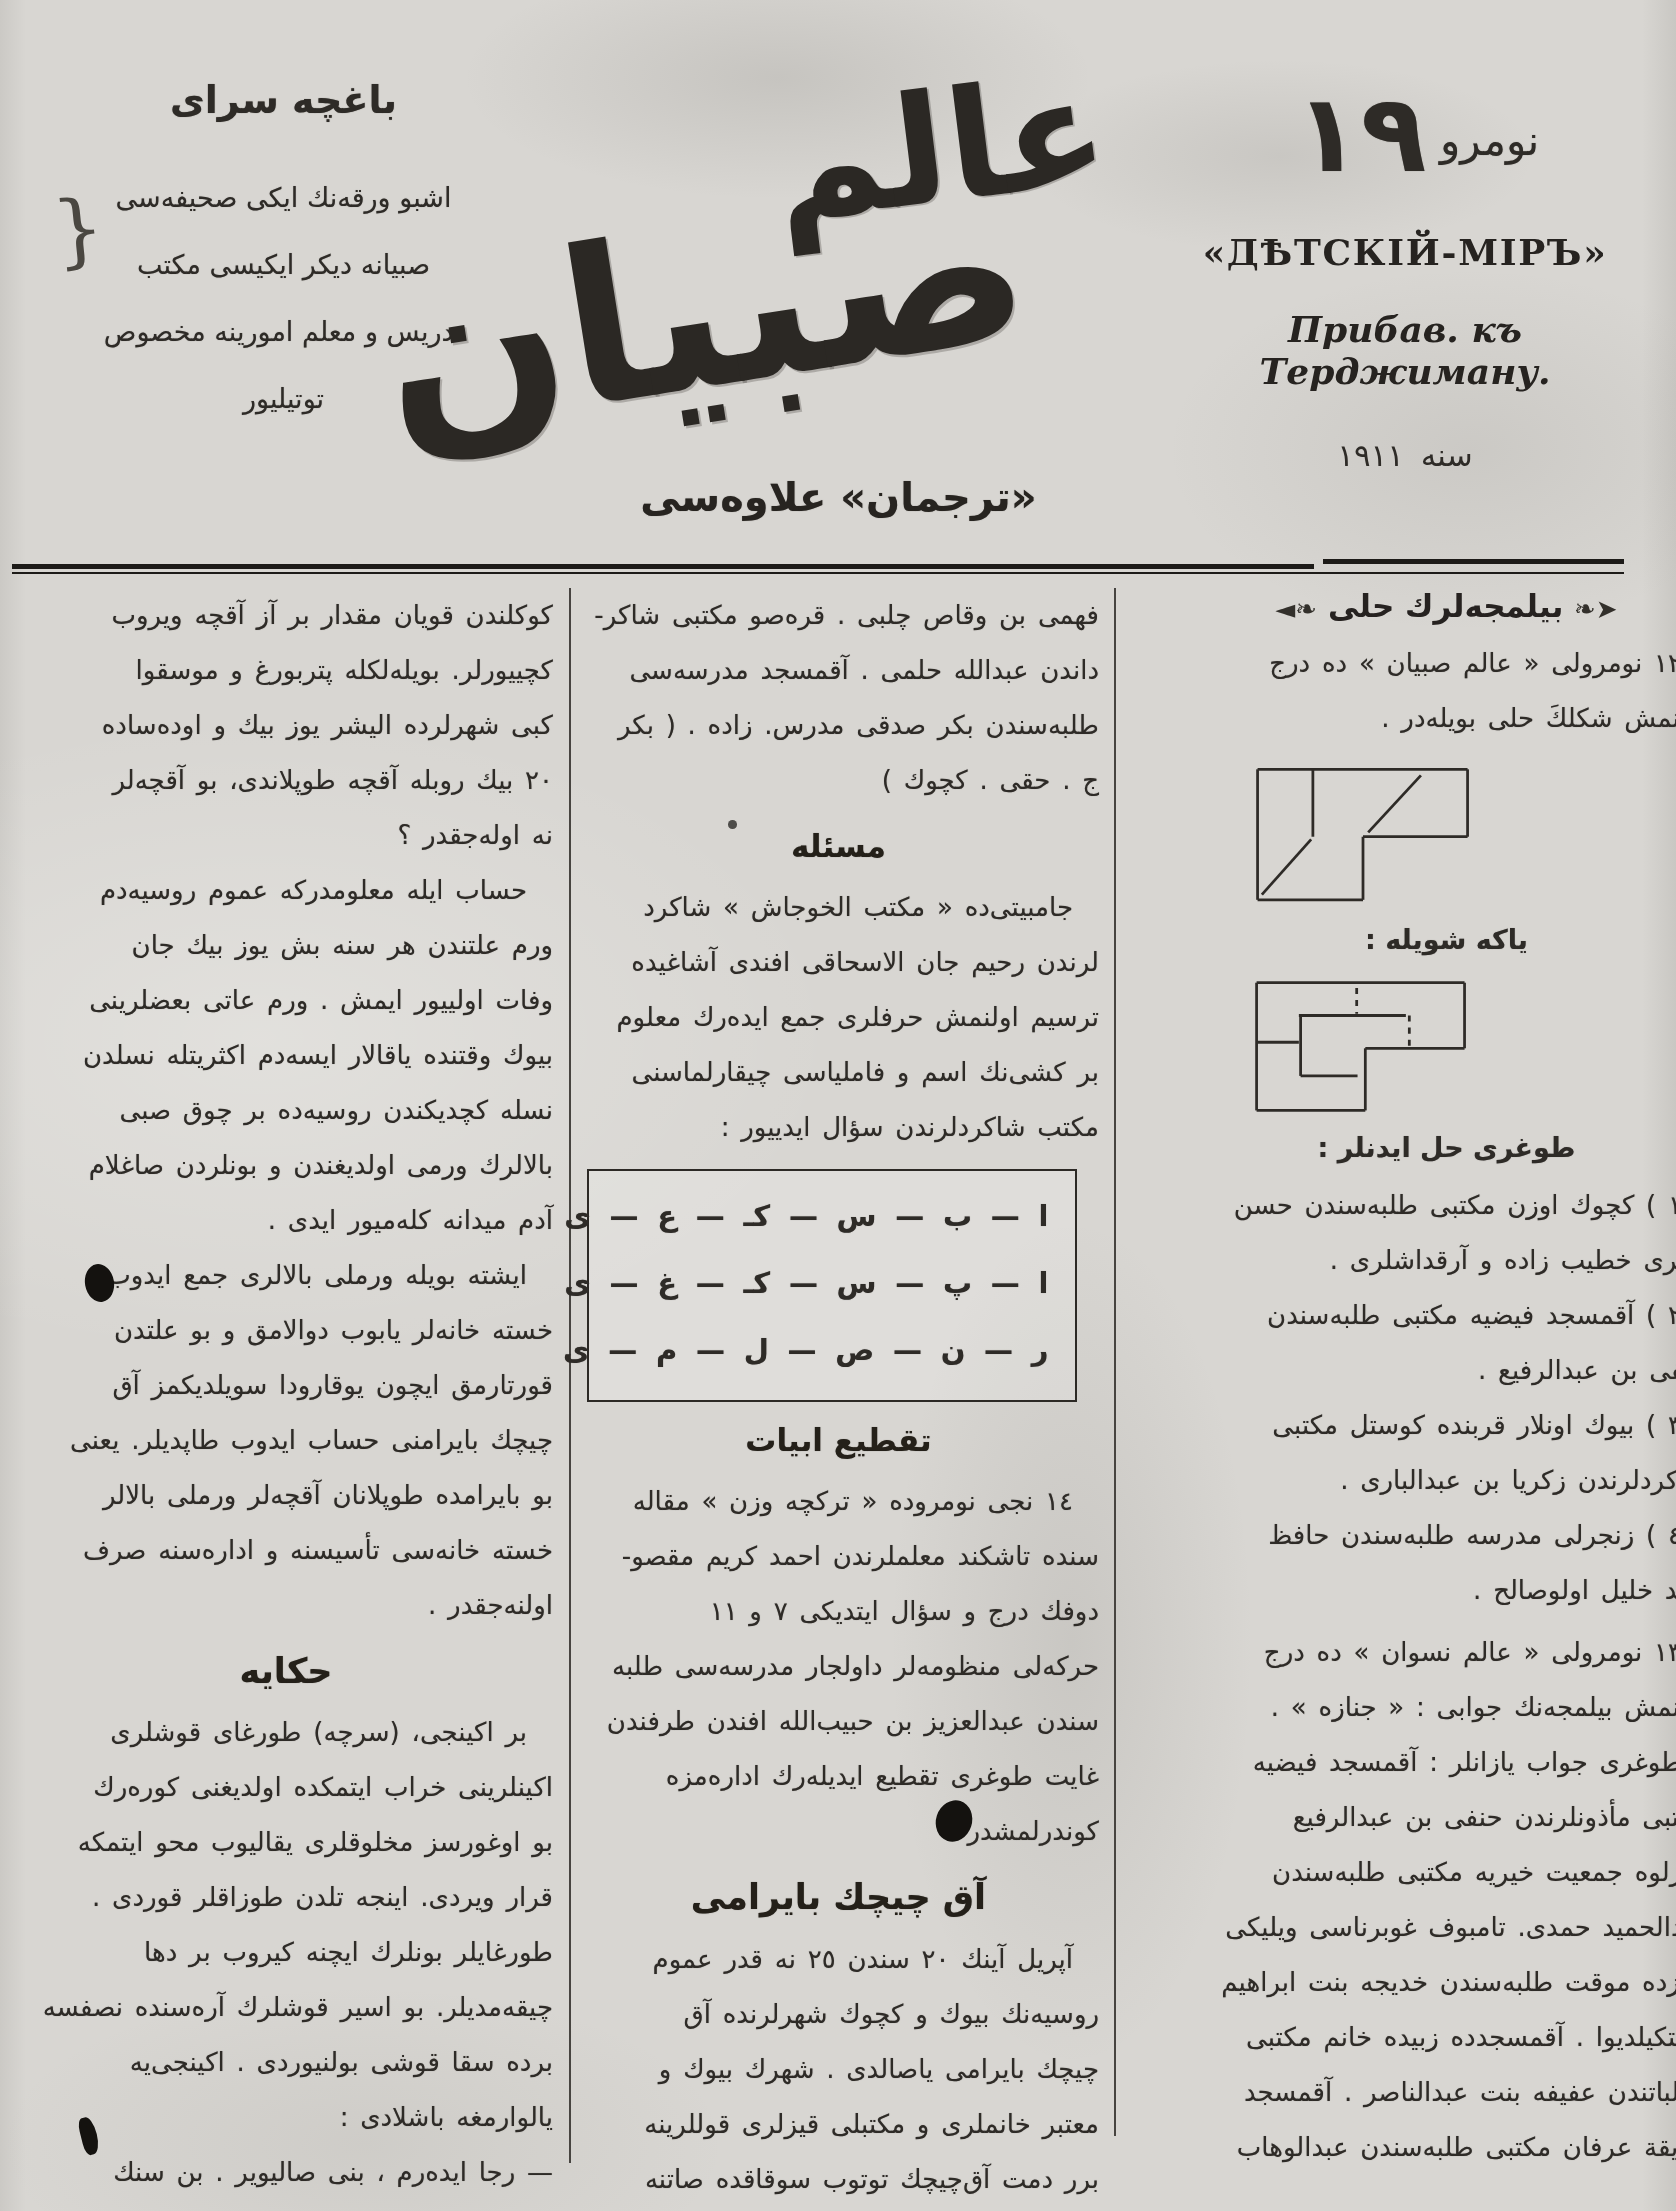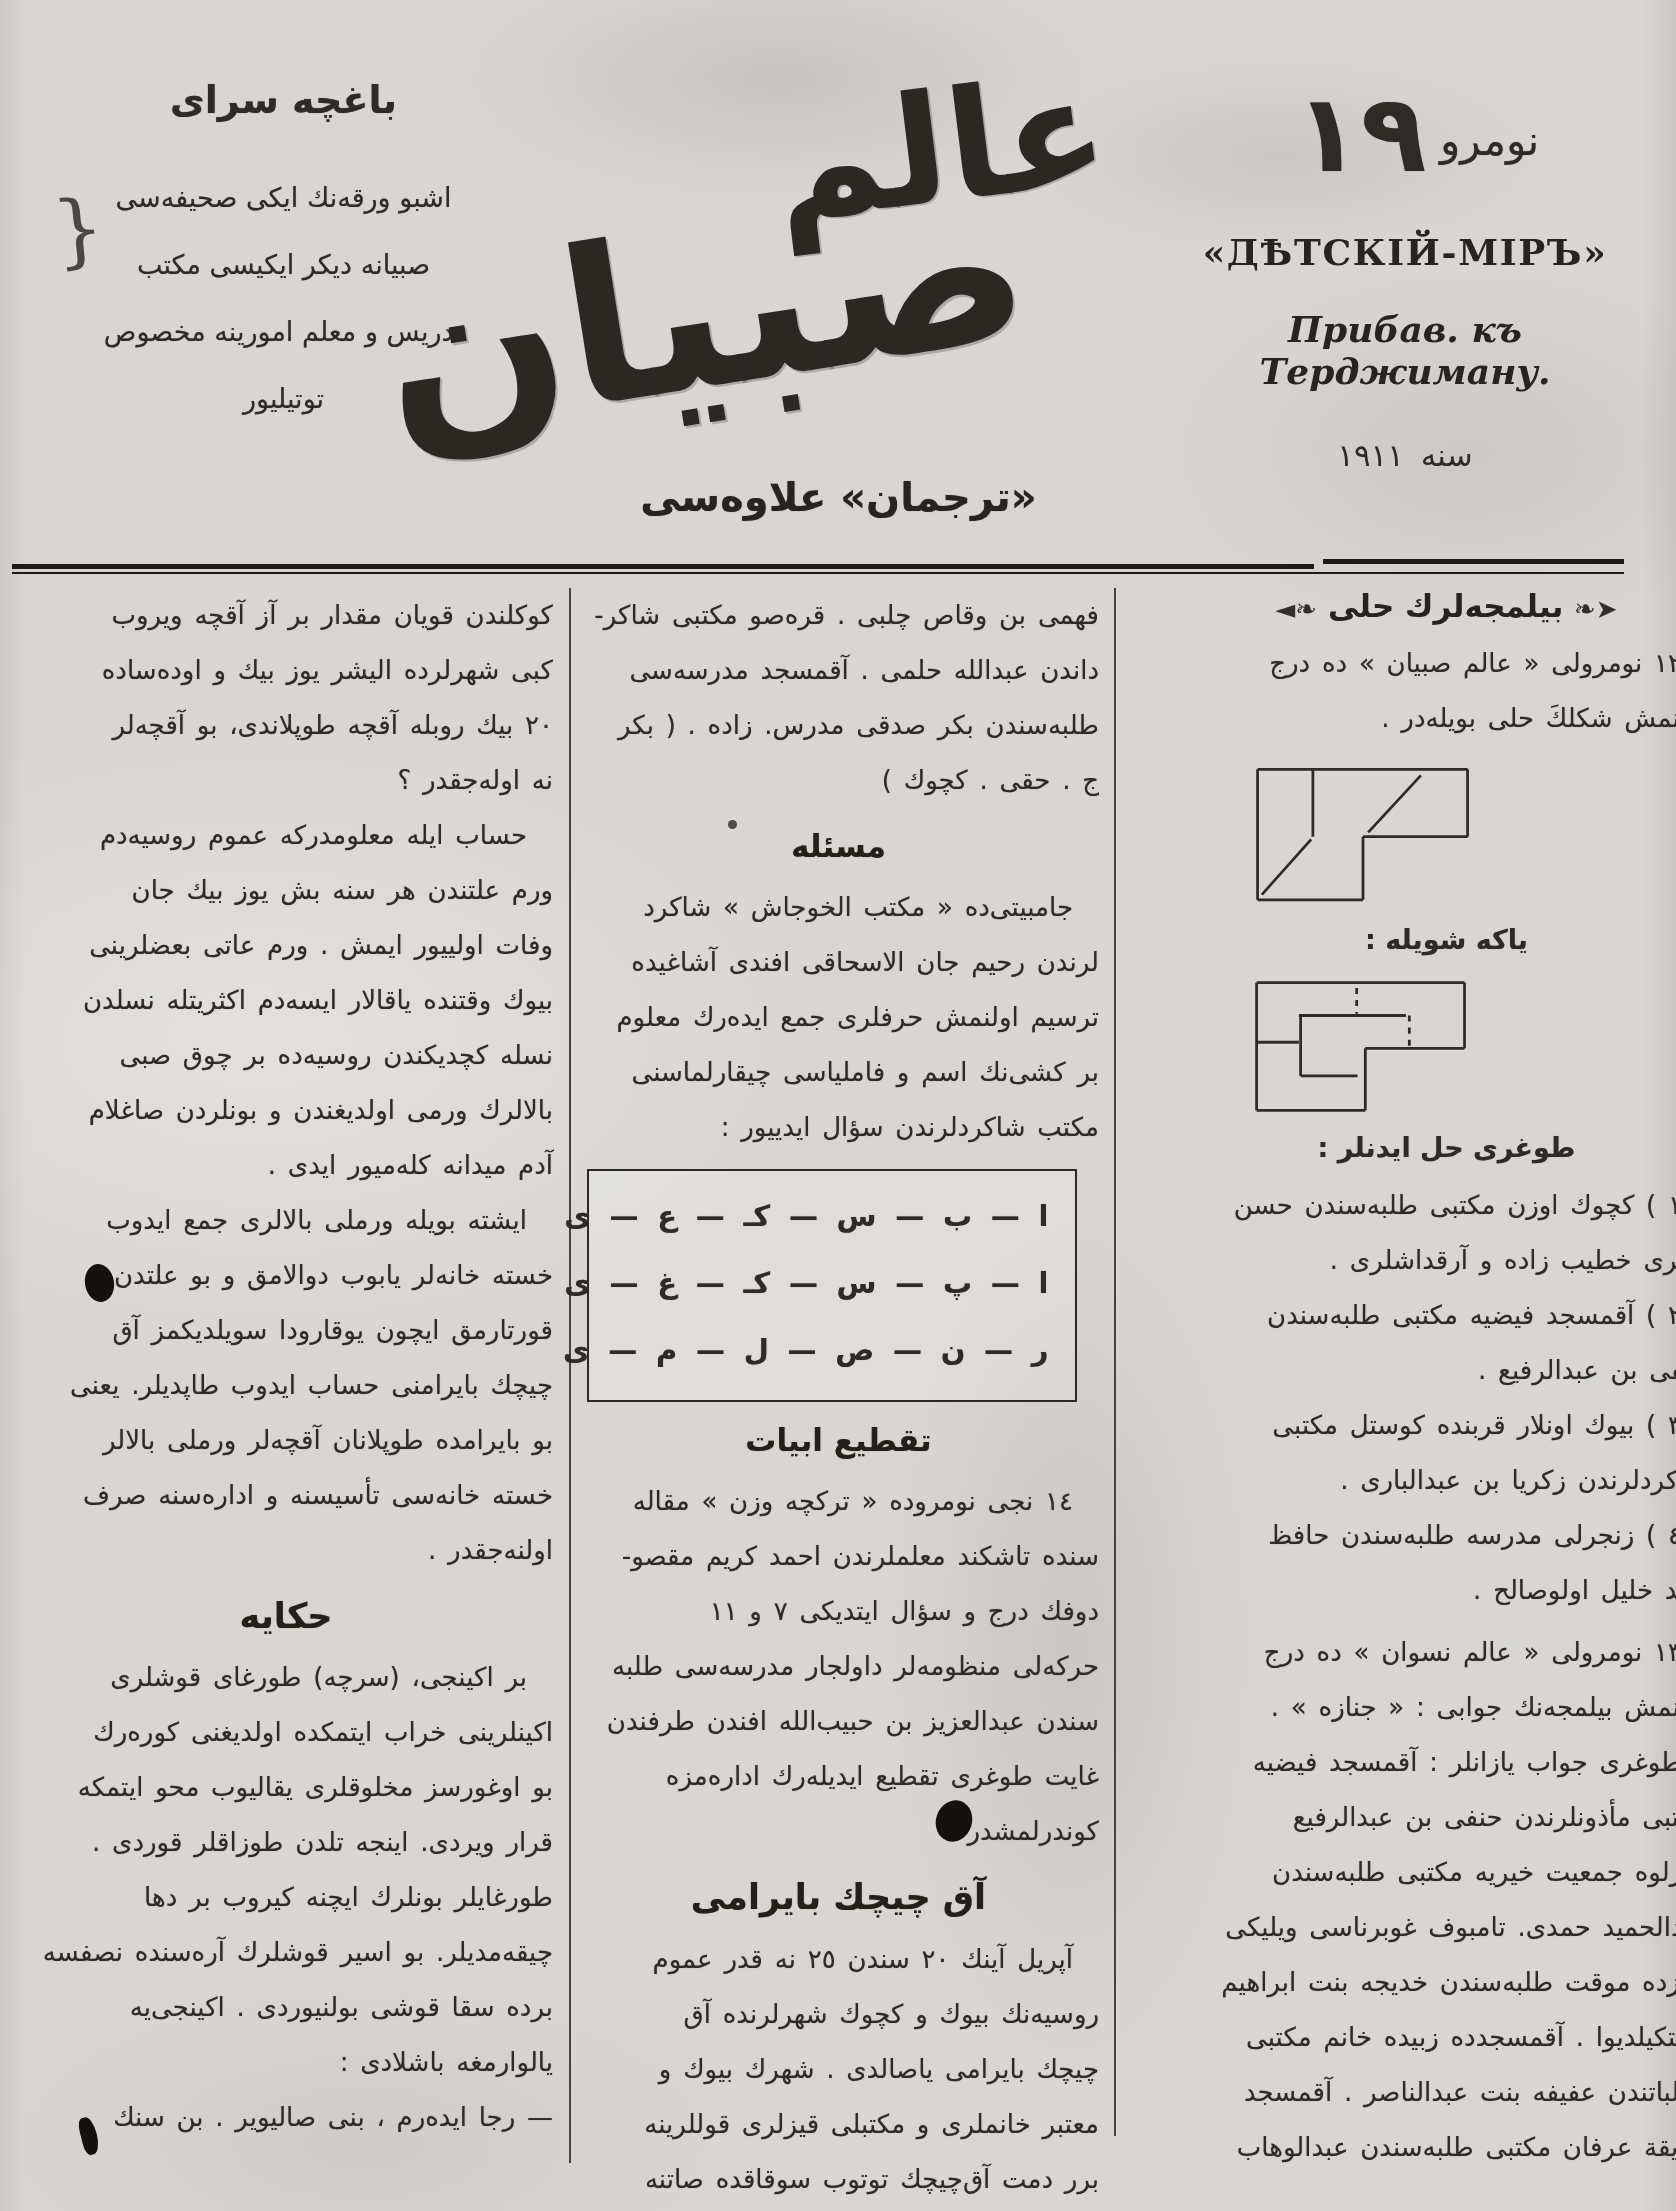--- a/index.html
+++ b/index.html
@@ -223,20 +223,21 @@
           <div class="tline" dir="rtl">روسيه‌نك بيوك و كچوك شهرلرنده آق</div>
           <div class="tline" dir="rtl">چيچك بايرامى ياصالدى . شهرك بيوك و</div>
           <div class="tline" dir="rtl">معتبر خانملرى و مكتبلى قيزلرى قوللرينه</div>
           <div class="tline" dir="rtl">برر دمت آق‌چيچك توتوب سوقاقده صاتنه</div>
         </div>
     </section>
 
     <section class="col col-left">
       <div>
           <div class="tline" dir="rtl">كوكلندن قويان مقدار بر آز آقچه ويروب</div>
+          <div class="tline" dir="rtl">كچييورلر. بويله‌لكله پتربورغ و موسقوا</div>
           <div class="tline" dir="rtl">كبى شهرلرده اليشر يوز بيك و اوده‌ساده</div>
           <div class="tline" dir="rtl">٢٠ بيك روبله آقچه طوپلاندى، بو آقچه‌لر</div>
           <div class="tline" dir="rtl">نه اوله‌جقدر ؟</div>
         </div>
       <div>
           <div class="tline" dir="rtl"> حساب ايله معلومدركه عموم روسيه‌دم</div>
           <div class="tline" dir="rtl">ورم علتندن هر سنه بش يوز بيك جان</div>
           <div class="tline" dir="rtl">وفات اولييور ايمش . ورم عاتى بعضلرينى</div>
           <div class="tline" dir="rtl">بيوك وقتنده ياقالار ايسه‌دم اكثريتله نسلدن</div>
           <div class="tline" dir="rtl">نسله كچديكندن روسيه‌ده بر چوق صبى</div>

